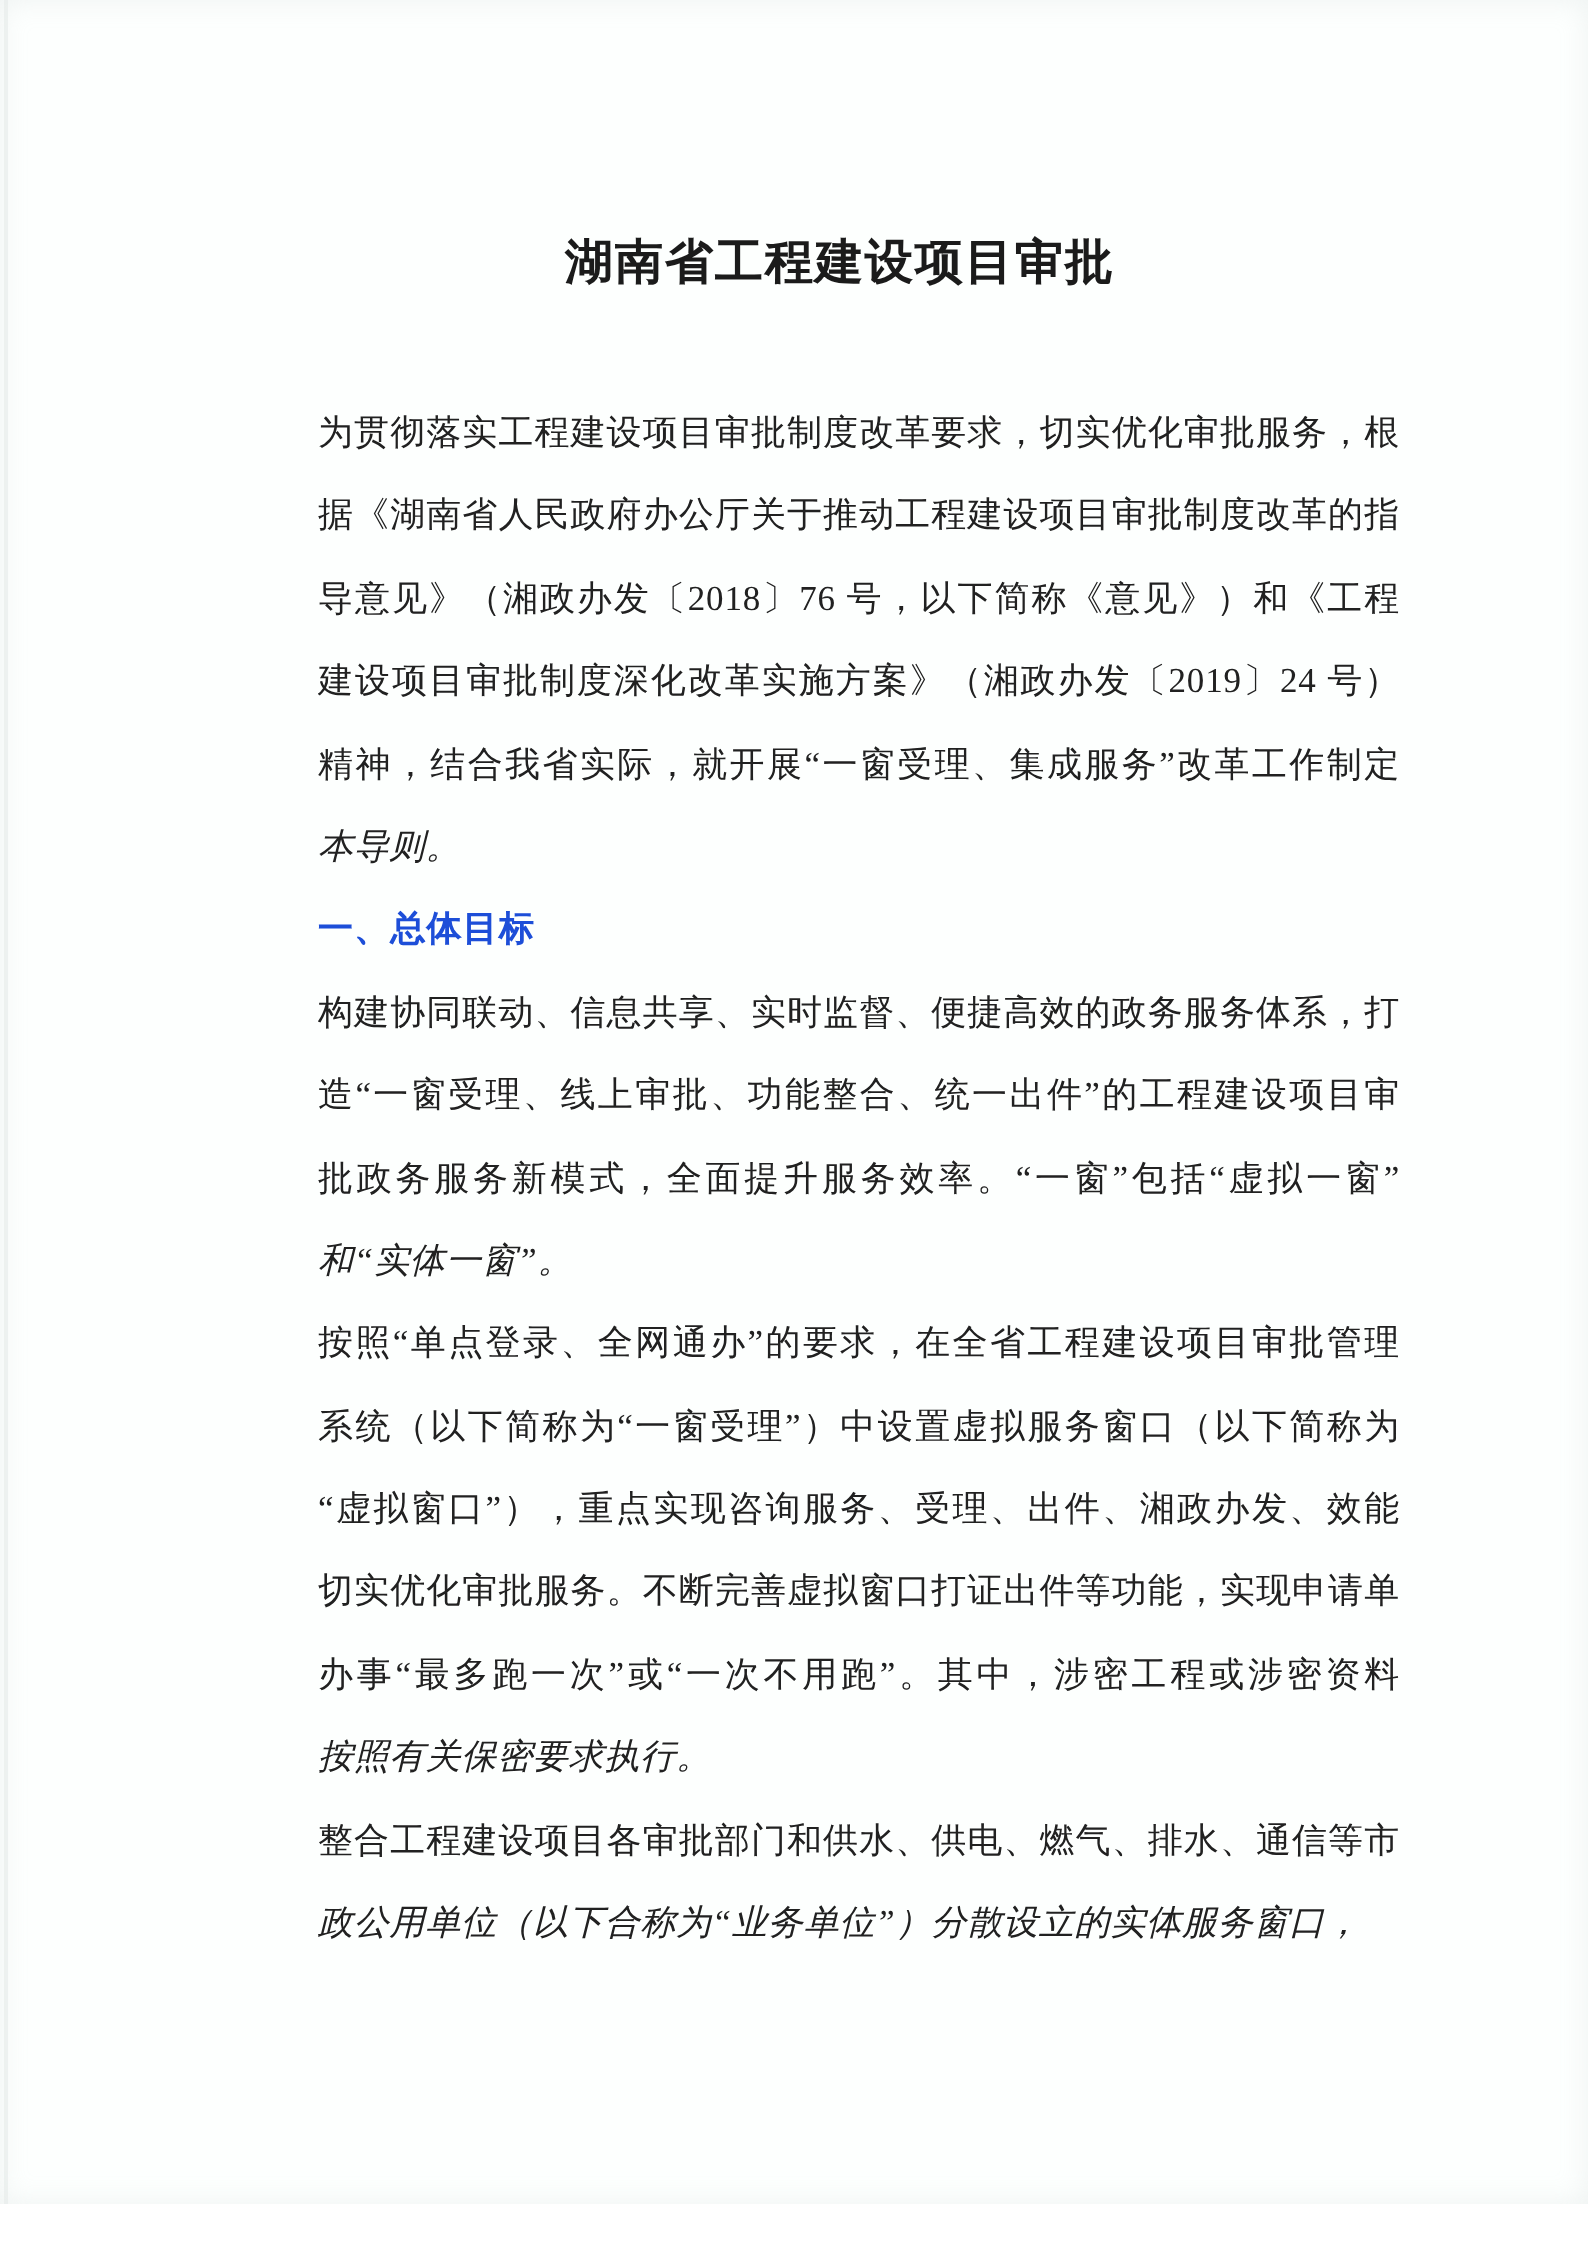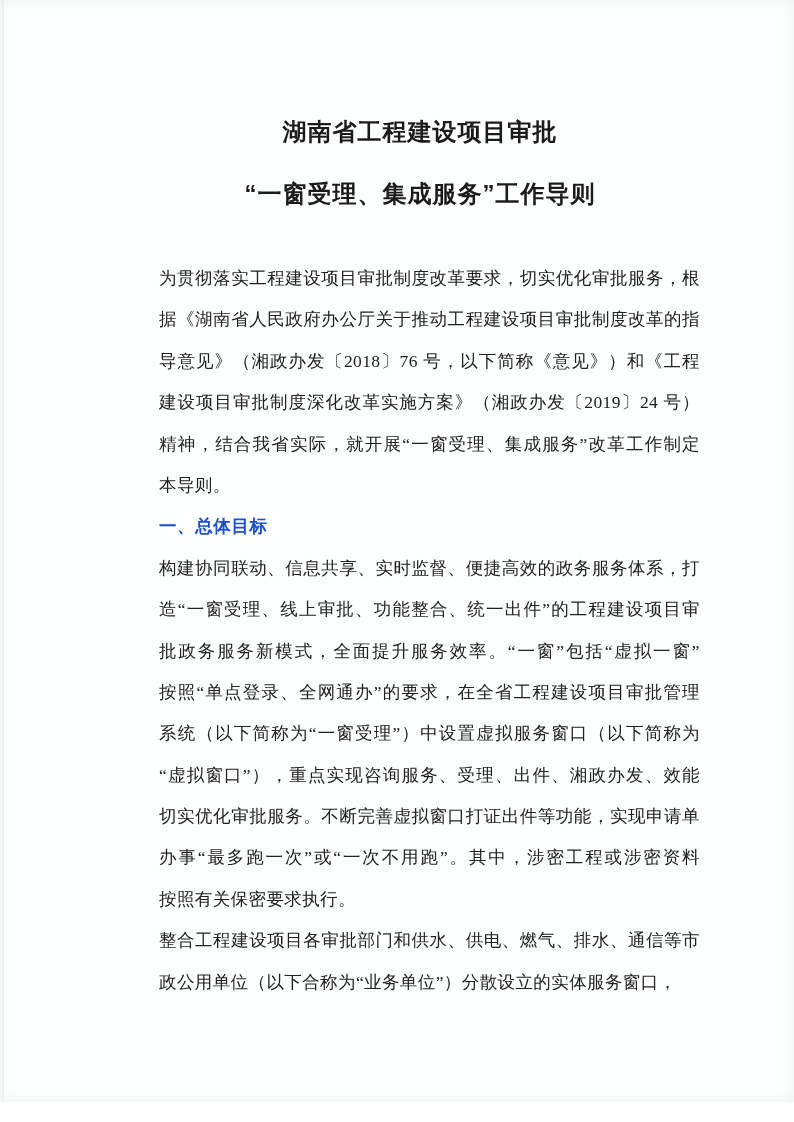--- a/index.html
+++ b/index.html
@@ -58,49 +58,50 @@
   }
   .line {
     height: 41.4px;
     line-height: 41.4px;
     text-align: justify;
     text-align-last: justify;
     overflow: hidden;
   }
   .line.para-end {
     text-align-last: left;
+    font-style: italic;
   }
   .line.heading {
     font-family: "Liberation Sans", "DejaVu Sans", sans-serif;
     font-weight: 700;
     color: #1d4ed8;
     text-align-last: left;
     letter-spacing: 0.6px;
   }
 </style>
 </head>
 <body>
 
 <div class="page">
   <div class="content">
     <div class="titles">
       <div class="title-line">湖南省工程建设项目审批</div>
-      <div class="title-line">“一窗受理、集成服务”工作导则</div>
     </div>
     <div class="doc-body" id="doc-body">
         <div class="line">为贯彻落实工程建设项目审批制度改革要求，切实优化审批服务，根</div>
         <div class="line">据《湖南省人民政府办公厅关于推动工程建设项目审批制度改革的指</div>
         <div class="line">导意见》（湘政办发〔2018〕76 号，以下简称《意见》）和《工程</div>
         <div class="line">建设项目审批制度深化改革实施方案》（湘政办发〔2019〕24 号）</div>
         <div class="line">精神，结合我省实际，就开展“一窗受理、集成服务”改革工作制定</div>
         <div class="line para-end">本导则。</div>
         <div class="line heading">一、总体目标</div>
         <div class="line">构建协同联动、信息共享、实时监督、便捷高效的政务服务体系，打</div>
         <div class="line">造“一窗受理、线上审批、功能整合、统一出件”的工程建设项目审</div>
         <div class="line">批政务服务新模式，全面提升服务效率。“一窗”包括“虚拟一窗”</div>
+        <div class="line para-end">和“实体一窗”。</div>
         <div class="line">按照“单点登录、全网通办”的要求，在全省工程建设项目审批管理</div>
         <div class="line">系统（以下简称为“一窗受理”）中设置虚拟服务窗口（以下简称为</div>
         <div class="line">“虚拟窗口”），重点实现咨询服务、受理、出件、湘政办发、效能</div>
         <div class="line">切实优化审批服务。不断完善虚拟窗口打证出件等功能，实现申请单位</div>
         <div class="line">办事“最多跑一次”或“一次不用跑”。其中，涉密工程或涉密资料</div>
         <div class="line para-end">按照有关保密要求执行。</div>
         <div class="line">整合工程建设项目各审批部门和供水、供电、燃气、排水、通信等市</div>
         <div class="line para-end">政公用单位（以下合称为“业务单位”）分散设立的实体服务窗口，</div>
       </div>
   </div>

